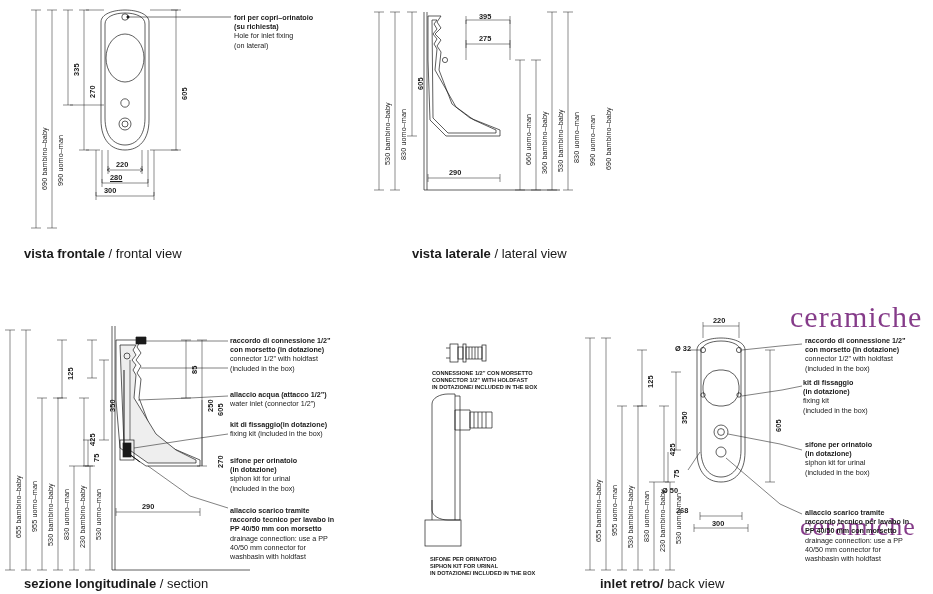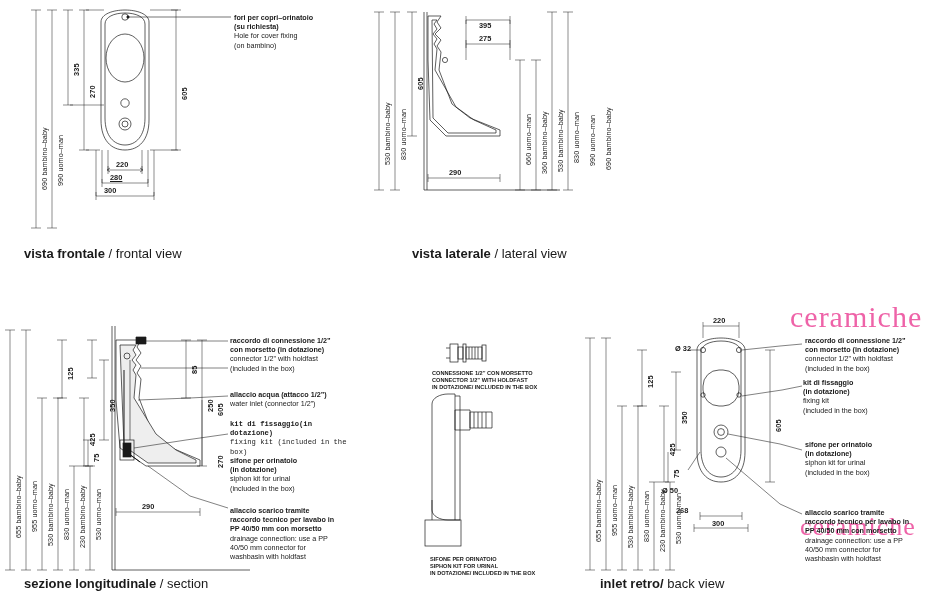--- a/index.html
+++ b/index.html
@@ -17,21 +17,21 @@
   .vt{transform-origin:0 0;transform:rotate(-90deg);}
   .cap{font-size:13px;}
   .cap b{font-weight:bold;}
   .dimtxt{font-size:7.4px;font-weight:bold;}
   .note{font-size:7.2px;line-height:9.2px;}
   .note b{font-weight:bold;}
   .tiny{font-size:5.6px;line-height:7px;font-weight:bold;}
   svg{display:block;}
   .wm{
     position:absolute;
-    color:#ec4899;
+    color:#701a75;
     font-size:30px;
     letter-spacing:1px;
     font-family:"Liberation Serif", serif;
     opacity:.85;
     user-select:none;
   }
 </style>
 </head>
 <body>
 
@@ -351,30 +351,30 @@
   <div class="abs lbl vt dimtxt" style="left:88px;top:98px;">270</div>
   <div class="abs lbl vt dimtxt" style="left:180px;top:100px;">605</div>
 
   <div class="abs dimtxt" style="left:116px;top:160px;">220</div>
   <div class="abs dimtxt" style="left:110px;top:173px;text-decoration:underline;">280</div>
   <div class="abs dimtxt" style="left:104px;top:186px;">300</div>
 
   <div class="abs note" style="left:234px;top:13px;width:150px;">
     <div><b>fori per copri–orinatoio</b></div>
     <div><b>(su richiesta)</b></div>
-    <div>Hole for cover fixing</div>
-    <div>(on bambino)</div>
+    <div>Hole for inlet fixing</div>
+    <div>(on lateral)</div>
   </div>
 
   <div class="abs cap" style="left:24px;top:246px;">
     <b>vista frontale</b>
     <span>/ frontal view</span>
   </div>
 
-  <div class="abs dimtxt" style="left:479px;top:21px;">395</div>
+  <div class="abs dimtxt" style="left:479px;top:12px;">395</div>
   <div class="abs dimtxt" style="left:479px;top:34px;">275</div>
 
   <div class="abs lbl vt" style="left:383px;top:165px;">530 bambino–baby</div>
   <div class="abs lbl vt" style="left:399px;top:160px;">830 uomo–man</div>
   <div class="abs lbl vt dimtxt" style="left:416px;top:90px;">605</div>
 
   <div class="abs lbl vt" style="left:524px;top:165px;">660 uomo–man</div>
   <div class="abs lbl vt" style="left:540px;top:174px;">360 bambino–baby</div>
   <div class="abs lbl vt" style="left:556px;top:172px;">530 bambino–baby</div>
   <div class="abs lbl vt" style="left:572px;top:163px;">830 uomo–man</div>
@@ -411,21 +411,21 @@
   <div class="abs note" style="left:230px;top:336px;width:120px;">
     <div><b>raccordo di connessione 1/2”</b></div>
     <div><b>con morsetto (in dotazione)</b></div>
     <div>connector 1/2” with holdfast</div>
     <div>(included in the box)</div>
   </div>
   <div class="abs note" style="left:230px;top:390px;width:120px;">
     <div><b>allaccio acqua (attacco 1/2”)</b></div>
     <div>water inlet (connector 1/2”)</div>
   </div>
-  <div class="abs note" style="left:230px;top:420px;width:120px;font-family:Liberation Mono, monospace;">
+  <div class="abs note" style="left:230px;top:420px;width:120px;">
     <div><b>kit di fissaggio(in dotazione)</b></div>
     <div>fixing kit (included in the box)</div>
   </div>
   <div class="abs note" style="left:230px;top:456px;width:120px;">
     <div><b>sifone per orinatoio</b></div>
     <div><b>(in dotazione)</b></div>
     <div>siphon kit for urinal</div>
     <div>(included in the box)</div>
   </div>
   <div class="abs note" style="left:230px;top:506px;width:122px;">

